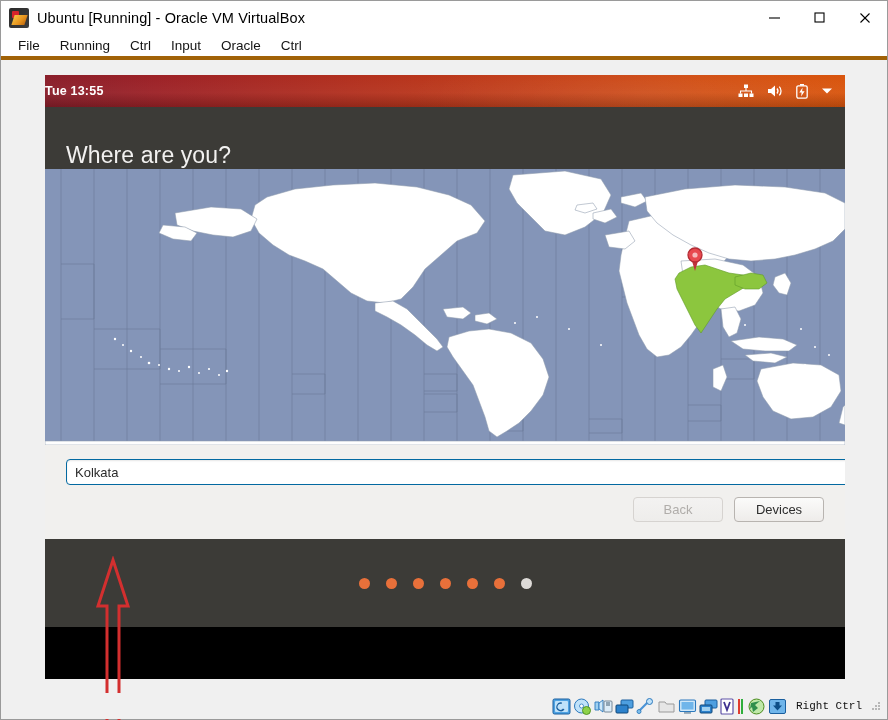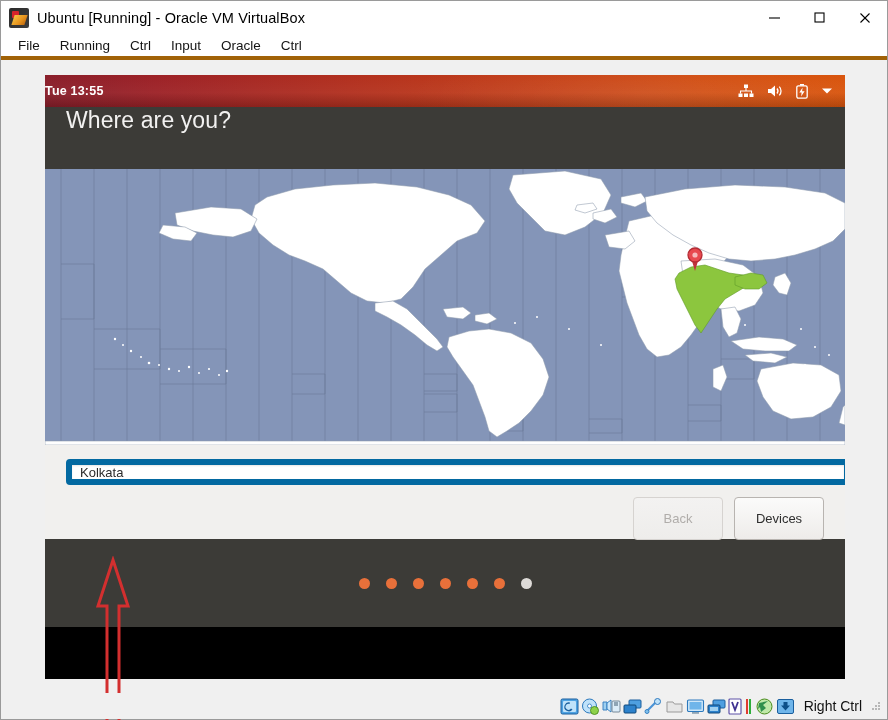--- a/index.html
+++ b/index.html
@@ -108,21 +108,21 @@
   .panel-indicators {
     position: absolute; right: 12px; top: 0; height: 32px;
     display: flex; align-items: center; gap: 13px;
   }
   .panel-indicators .ind { display: flex; align-items: center; }
 
   
   .ubi-header {
     height: 62px;
     background: #3c3b37;
-    display: flex; align-items: flex-start;
+    display: flex; align-items: flex-end;
     padding-left: 21px;
   }
   .ubi-title {
     font-size: 23px; color: #f2f1f0; font-weight: normal;
     letter-spacing: 0.1px;
   }
 
   
   .map-wrap {
     position: relative;
@@ -136,34 +136,34 @@
   .ubi-body {
     background: #f1f0ee;
     height: 94px;
     position: relative;
     padding: 0 21px;
   }
   .city-input {
     position: absolute; left: 21px; top: 14px;
     width: 784px; height: 26px;
     background: #ffffff;
-    border: 6px solid #0369a1;
+    border: 1px solid #0369a1;
     border-radius: 4px;
     box-shadow: inset 0 1px 2px rgba(0,0,0,0.10);
     font-family: "Liberation Sans", sans-serif;
     font-size: 13px; color: #2b2b2b;
     padding: 0 8px;
     outline: none;
   }
   .btn-row {
     position: absolute; right: 21px; top: 52px;
     display: flex; gap: 11px;
   }
   .ubi-btn {
-    width: 90px; height: 43px;
+    width: 90px; height: 25px;
     border-radius: 4px;
     font-family: "Liberation Sans", sans-serif;
     font-size: 13px;
     display: flex; align-items: center; justify-content: center;
     background: linear-gradient(to bottom,#fbfbfa 0%,#eeecea 100%);
     border: 1px solid #b8b4b0;
     color: #2e2e2e;
   }
   .ubi-btn.disabled {
     background: linear-gradient(to bottom,#f3f2f1 0%,#eeedeb 100%);
@@ -195,22 +195,23 @@
   .statusbar {
     height: 26px; min-height: 26px;
     background: #f0f0f0;
     display: flex; align-items: center; justify-content: flex-end;
     padding-right: 5px; gap: 4px;
     position: relative;
   }
   .status-icons { display: flex; align-items: center; gap: 2px; }
   .status-icons svg { display: block; }
   .status-text {
-    font-size: 14px; color: #111111; margin-left: 5px; margin-right: 4px;
+    font-size: 11px; color: #111111; margin-left: 5px; margin-right: 4px;
     white-space: nowrap;
+    font-family: Liberation Mono, monospace;
   }
   .grip { width: 12px; height: 12px; position: relative; opacity: .55; }
   .grip i {
     position: absolute; width: 2px; height: 2px; background: #8a8a8a;
   }
 </style>
 </head>
 <body>
 
 <div class="vbox-window">

